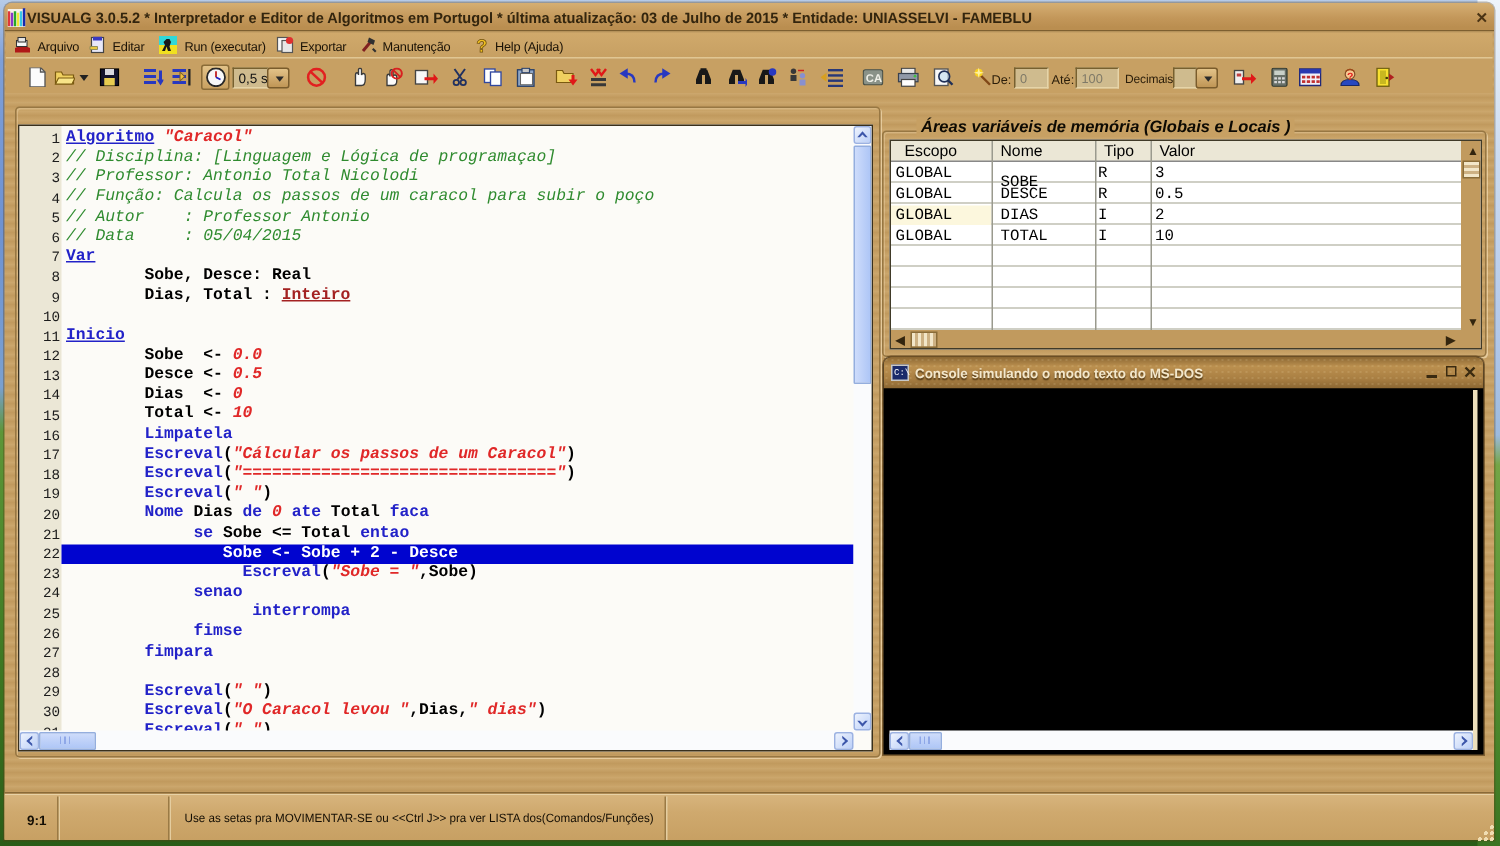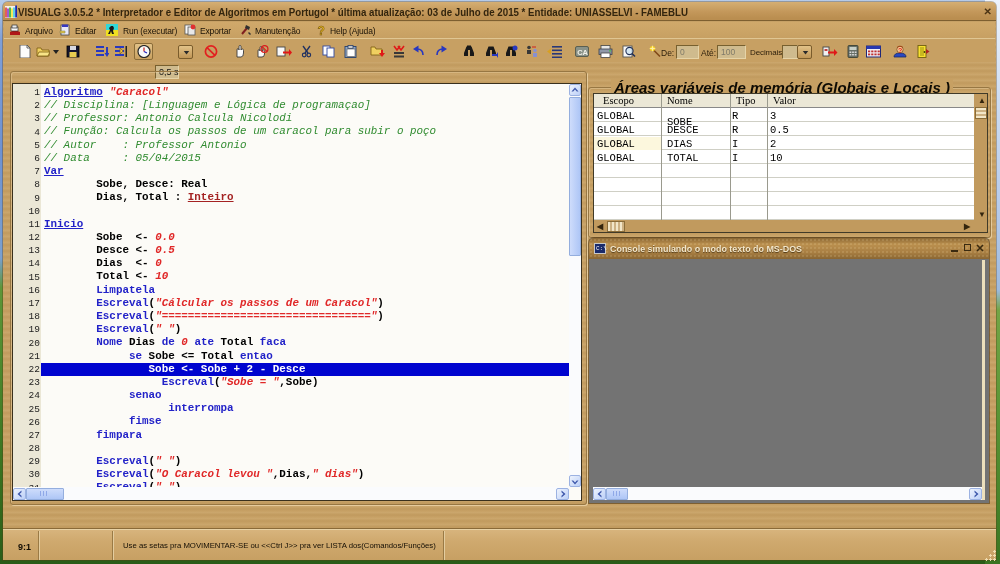--- a/index.html
+++ b/index.html
@@ -46,31 +46,31 @@
 #hiline { position:absolute; left:28px; top:278.5px; width:528px; height:13.2px; background:#0004cf; }
 
 .xpv { position:absolute; background:#fafbfd; }
 .xph { position:absolute; background:#fafbfd; }
 .xpthumb { position:absolute; background:linear-gradient(90deg,#cedcfb,#aec6f6); border:1px solid #94aede; border-radius:1px; }
 .xpthumbh { position:absolute; background:linear-gradient(180deg,#cedcfb,#aec6f6); border:1px solid #94aede; border-radius:1px; }
 .xpbtn { position:absolute; width:13px; height:12px; background:linear-gradient(135deg,#eef3fd,#bcd0f8); border:1px solid #9cb2e2; border-radius:2px; }
 
 #vtbl { position:absolute; left:593px; top:93px; width:395px; height:140px; border:1px solid #403a28; background:#fff; overflow:hidden; }
 #vhead { position:absolute; left:0; top:0; width:380px; height:13.5px; background:#ebe7d6; border-bottom:1px solid #888; }
-.vh { position:absolute; top:1px; font-family:Liberation Serif, serif; font-size:10.5px; color:#000; }
+.vh { position:absolute; top:1px; font-family:Liberation Sans, sans-serif; font-size:10.5px; color:#000; }
 .vrows { position:absolute; left:0; top:13.5px; width:380px; height:113px;
   background:repeating-linear-gradient(180deg,#fff 0px,#fff 13px,#cfcfc5 13px,#cfcfc5 14px); }
 .vcell { position:absolute; font-family:"Liberation Mono",monospace; font-size:10.5px; color:#000; white-space:pre; }
 .vline { position:absolute; top:0; width:1px; height:126px; background:#9a9a8e; }
 
 .tansb { position:absolute; background:#c19a5e; }
 .tanthumb { position:absolute; background:repeating-linear-gradient(180deg,#f2e6c8 0 2px,#cdb183 2px 4px); border:1px solid #8a6c38; }
 .tanarr { position:absolute; font-size:8px; color:#33250e; line-height:1; font-weight:bold; }
 
-#console { position:absolute; left:589px; top:238px; width:400px; height:265px; background:#737373; border-radius:5px 5px 0 0; box-shadow:0 0 0 1px rgba(70,45,12,0.55); }
+#console { position:absolute; left:589px; top:238px; width:400px; height:265px; background:#000000; border-radius:5px 5px 0 0; box-shadow:0 0 0 1px rgba(70,45,12,0.55); }
 #ctitle { position:absolute; left:0; top:0; width:100%; height:21px; border-radius:5px 5px 0 0;
   background:radial-gradient(circle at 2px 2px, rgba(240,220,170,0.16) 0 0.8px, transparent 1px),
   linear-gradient(180deg,#8a6632 0%,#bb904f 30%,#a87e42 70%,#8a6632 100%);
   background-size:4px 4px, 100% 100%;
 }
 #cicon { position:absolute; left:5px; top:5px; width:12px; height:11px; background:#1a2a6a; border:1px solid #c8c8c8; color:#fff; font-size:6px; line-height:9px; text-align:left; padding-left:1px; font-family:"Liberation Mono",monospace; }
 #ctext { position:absolute; left:21px; top:6px; font-size:9px; transform:scaleX(0.99); transform-origin:left; font-weight:bold; color:#f3e7cb; text-shadow:0 1px 1px rgba(60,40,10,0.85); white-space:nowrap; }
 #cblack { position:absolute; left:4px; top:22px; width:389px; height:227px; background:#000; }
 #cbright { position:absolute; left:393px; top:22px; width:3px; height:240px; background:#ecdfbc; }
 #cout { position:absolute; left:2.5px; top:16px; font-family:"Liberation Mono",monospace; font-size:9.8px; font-weight:bold; line-height:11.85px; color:#fff; white-space:pre; }
@@ -170,21 +170,21 @@
         <rect x="1" y="9" width="9" height="2" fill="#2838c0"></rect>
         <path d="M6 3 L9 6 L6 9 Z" fill="#f0c040" stroke="#806020" stroke-width="0.7"></path>
         <rect x="11.5" y="1" width="1.5" height="11" fill="#222"></rect>
       </svg>
     <div style="position:absolute; left:130px; top:3px; width:19px; height:17px; background:linear-gradient(180deg,#e2c288,#c9a160); border:1px solid #8a6c38; border-radius:2px;"></div>
     <svg class="tb" style="left:133px; top:5px;" viewBox="0 0 14 13">
         <circle cx="7" cy="6.5" r="6" fill="#f8f8f8" stroke="#282828" stroke-width="1.2"></circle>
         <path d="M7 6.5 L7 2.5" stroke="#c02020" stroke-width="1.2"></path>
         <path d="M7 6.5 L10 8" stroke="#2020c0" stroke-width="1.2"></path>
       </svg>
-    <div class="tbbox" style="left:151px; width:24px; color:#111; white-space:nowrap; font-size:9px; padding-top:0.5px;margin-top:20px;">0,5 s</div>
+    <div class="tbbox" style="left:151px; width:24px; color:#111; white-space:nowrap; font-size:9px; padding-top:0.5px;">0,5 s</div>
     <div style="position:absolute; left:174px; top:5px; width:15px; height:14px; background:linear-gradient(180deg,#e2c288,#c09656); border:1px solid #7a5c2c; border-radius:2px;"></div>
     <svg class="tb" style="left:179px; top:10px; width:7px; height:5px;" viewBox="0 0 9 6">
         <path d="M1 1 L8 1 L4.5 5.5 Z" fill="#2a2a2a"></path>
       </svg>
     <svg class="tb" style="left:200px;" viewBox="0 0 14 13">
         <circle cx="7" cy="6.5" r="5.6" fill="none" stroke="#e22020" stroke-width="1.7"></circle>
         <path d="M3 2.7 L11 10.3" stroke="#e22020" stroke-width="1.7"></path>
       </svg>
     <svg class="tb" style="left:229px;" viewBox="0 0 14 13">
         <path d="M4 12 L4 5 Q4 3.5 5 3.5 Q6 3.5 6 5 L6 1.5 Q6 0.5 7 0.5 Q8 0.5 8 1.5 L8 5 Q8.5 3.8 9.5 4 Q10.5 4.2 10.5 5.5 L10.5 8 Q10.5 12 8 12 Z" fill="#fbfbfb" stroke="#3a3a3a" stroke-width="0.9"></path>
@@ -326,21 +326,21 @@
       </svg>
     <svg class="tb" style="left:913px; width:13px;" viewBox="0 0 13 13">
         <rect x="1" y="0.5" width="8" height="12" fill="#f8e030" stroke="#706010" stroke-width="0.9"></rect>
         <rect x="3" y="2" width="4" height="9" fill="#c8b820"></rect>
         <circle cx="7.5" cy="7" r="0.9" fill="#403808"></circle>
         <path d="M9 4 L12.5 6.5 L9 9" fill="#b02020"></path>
       </svg>
   </div>
   <div class="gb-line" style="left:7px; top:69px; width:577px; height:434px;"></div>
   <div class="gb-line" style="left:585px; top:85px; width:403px; height:151px;"></div>
-  <div class="gb-title" style="left:608px; top:77px; font-style:italic; font-size:15px;">Áreas variáveis de memória (Globais e Locais )</div>
+  <div class="gb-title" style="left:608px; top:77px; font-style:italic; font-size:11px;">Áreas variáveis de memória (Globais e Locais )</div>
 </div>
 
 <div id="editor">
   <div id="gutter"></div>
   <div id="hiline"></div>
   <div id="lnums"> 1
  2
  3
  4
  5
@@ -365,21 +365,21 @@
 24
 25
 26
 27
 28
 29
 30
 31</div>
   <pre id="code"><span class="u">Algoritmo</span> <span class="s">"Caracol"</span>
 <i class="c">// Disciplina: [Linguagem e Lógica de programaçao]</i>
-<i class="c">// Professor: Antonio Calcula Nicolodi</i>
+<i class="c">// Professor: Antonio Total Nicolodi</i>
 <i class="c">// Função: Calcula os passos de um caracol para subir o poço</i>
 <i class="c">// Autor    : Professor Antonio</i>
 <i class="c">// Data     : 05/04/2015</i>
 <span class="u">Var</span>
         <span class="b">Sobe, Desce: Real</span>
         <span class="b">Dias, Total : </span><span class="m">Inteiro</span>
 
 <span class="u">Inicio</span>
         <span class="b">Sobe  &lt;- </span><span class="s">0.0</span>
         <span class="b">Desce &lt;- </span><span class="s">0.5</span>

